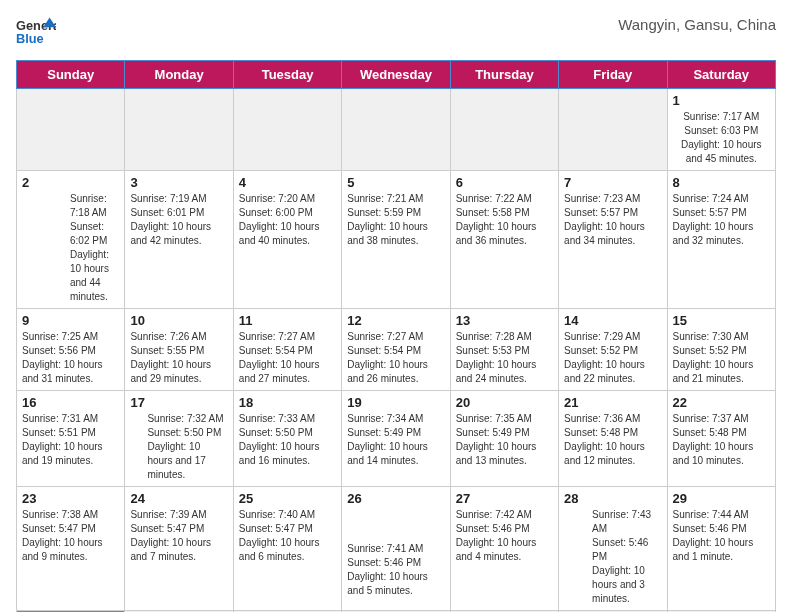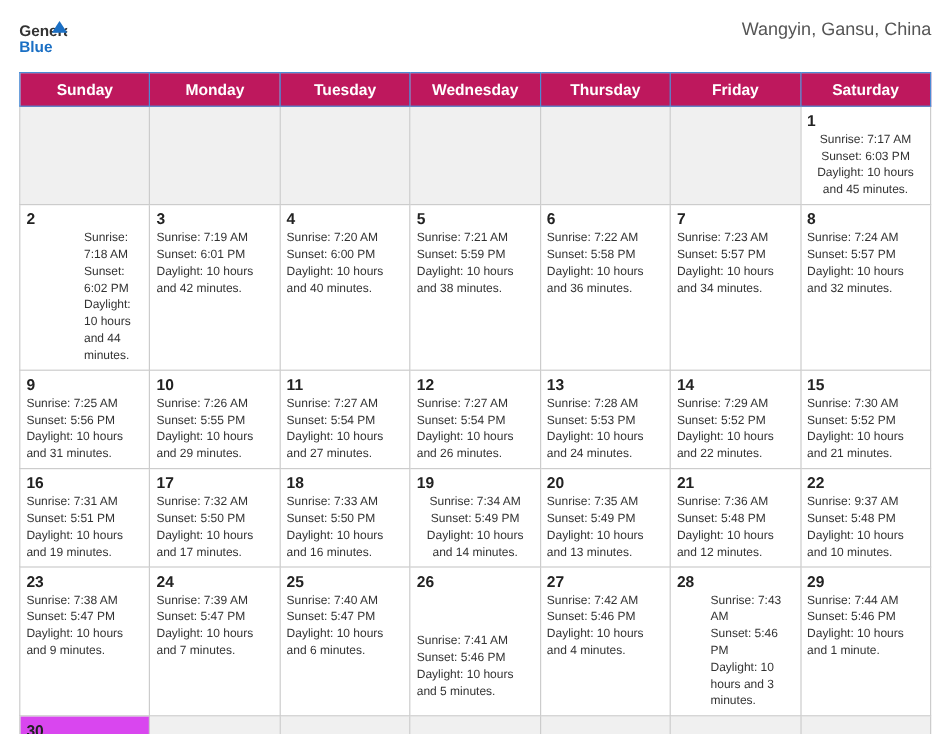--- a/index.html
+++ b/index.html
@@ -210,51 +210,51 @@
       </tr>
       <tr>
         <td>
           <div class="day-num">16</div>
           <div class="day-info" style="white-space: pre-line;">Sunrise: 7:31 AM
 Sunset: 5:51 PM
 Daylight: 10 hours and 19 minutes.</div>
         </td>
         <td>
           <div class="day-num">17</div>
-          <div class="day-info" style="white-space: pre-line;">Sunrise: 7:32 AM
+          <div class="day-info" style="white-space: pre-line; margin-left: 17px;">Sunrise: 7:32 AM
 Sunset: 5:50 PM
 Daylight: 10 hours and 17 minutes.</div>
         </td>
         <td>
           <div class="day-num">18</div>
           <div class="day-info" style="white-space: pre-line;">Sunrise: 7:33 AM
 Sunset: 5:50 PM
 Daylight: 10 hours and 16 minutes.</div>
         </td>
         <td>
           <div class="day-num">19</div>
-          <div class="day-info" style="white-space: pre-line; text-align: center;">Sunrise: 7:34 AM
+          <div class="day-info" style="white-space: pre-line;">Sunrise: 7:34 AM
 Sunset: 5:49 PM
 Daylight: 10 hours and 14 minutes.</div>
         </td>
         <td>
           <div class="day-num">20</div>
           <div class="day-info" style="white-space: pre-line;">Sunrise: 7:35 AM
 Sunset: 5:49 PM
 Daylight: 10 hours and 13 minutes.</div>
         </td>
         <td>
           <div class="day-num">21</div>
           <div class="day-info" style="white-space: pre-line;">Sunrise: 7:36 AM
 Sunset: 5:48 PM
 Daylight: 10 hours and 12 minutes.</div>
         </td>
         <td>
           <div class="day-num">22</div>
-          <div class="day-info" style="white-space: pre-line;">Sunrise: 9:37 AM
+          <div class="day-info" style="white-space: pre-line;">Sunrise: 7:37 AM
 Sunset: 5:48 PM
 Daylight: 10 hours and 10 minutes.</div>
         </td>
       </tr>
       <tr>
         <td>
           <div class="day-num">23</div>
           <div class="day-info" style="white-space: pre-line;">Sunrise: 7:38 AM
 Sunset: 5:47 PM
 Daylight: 10 hours and 9 minutes.</div>

